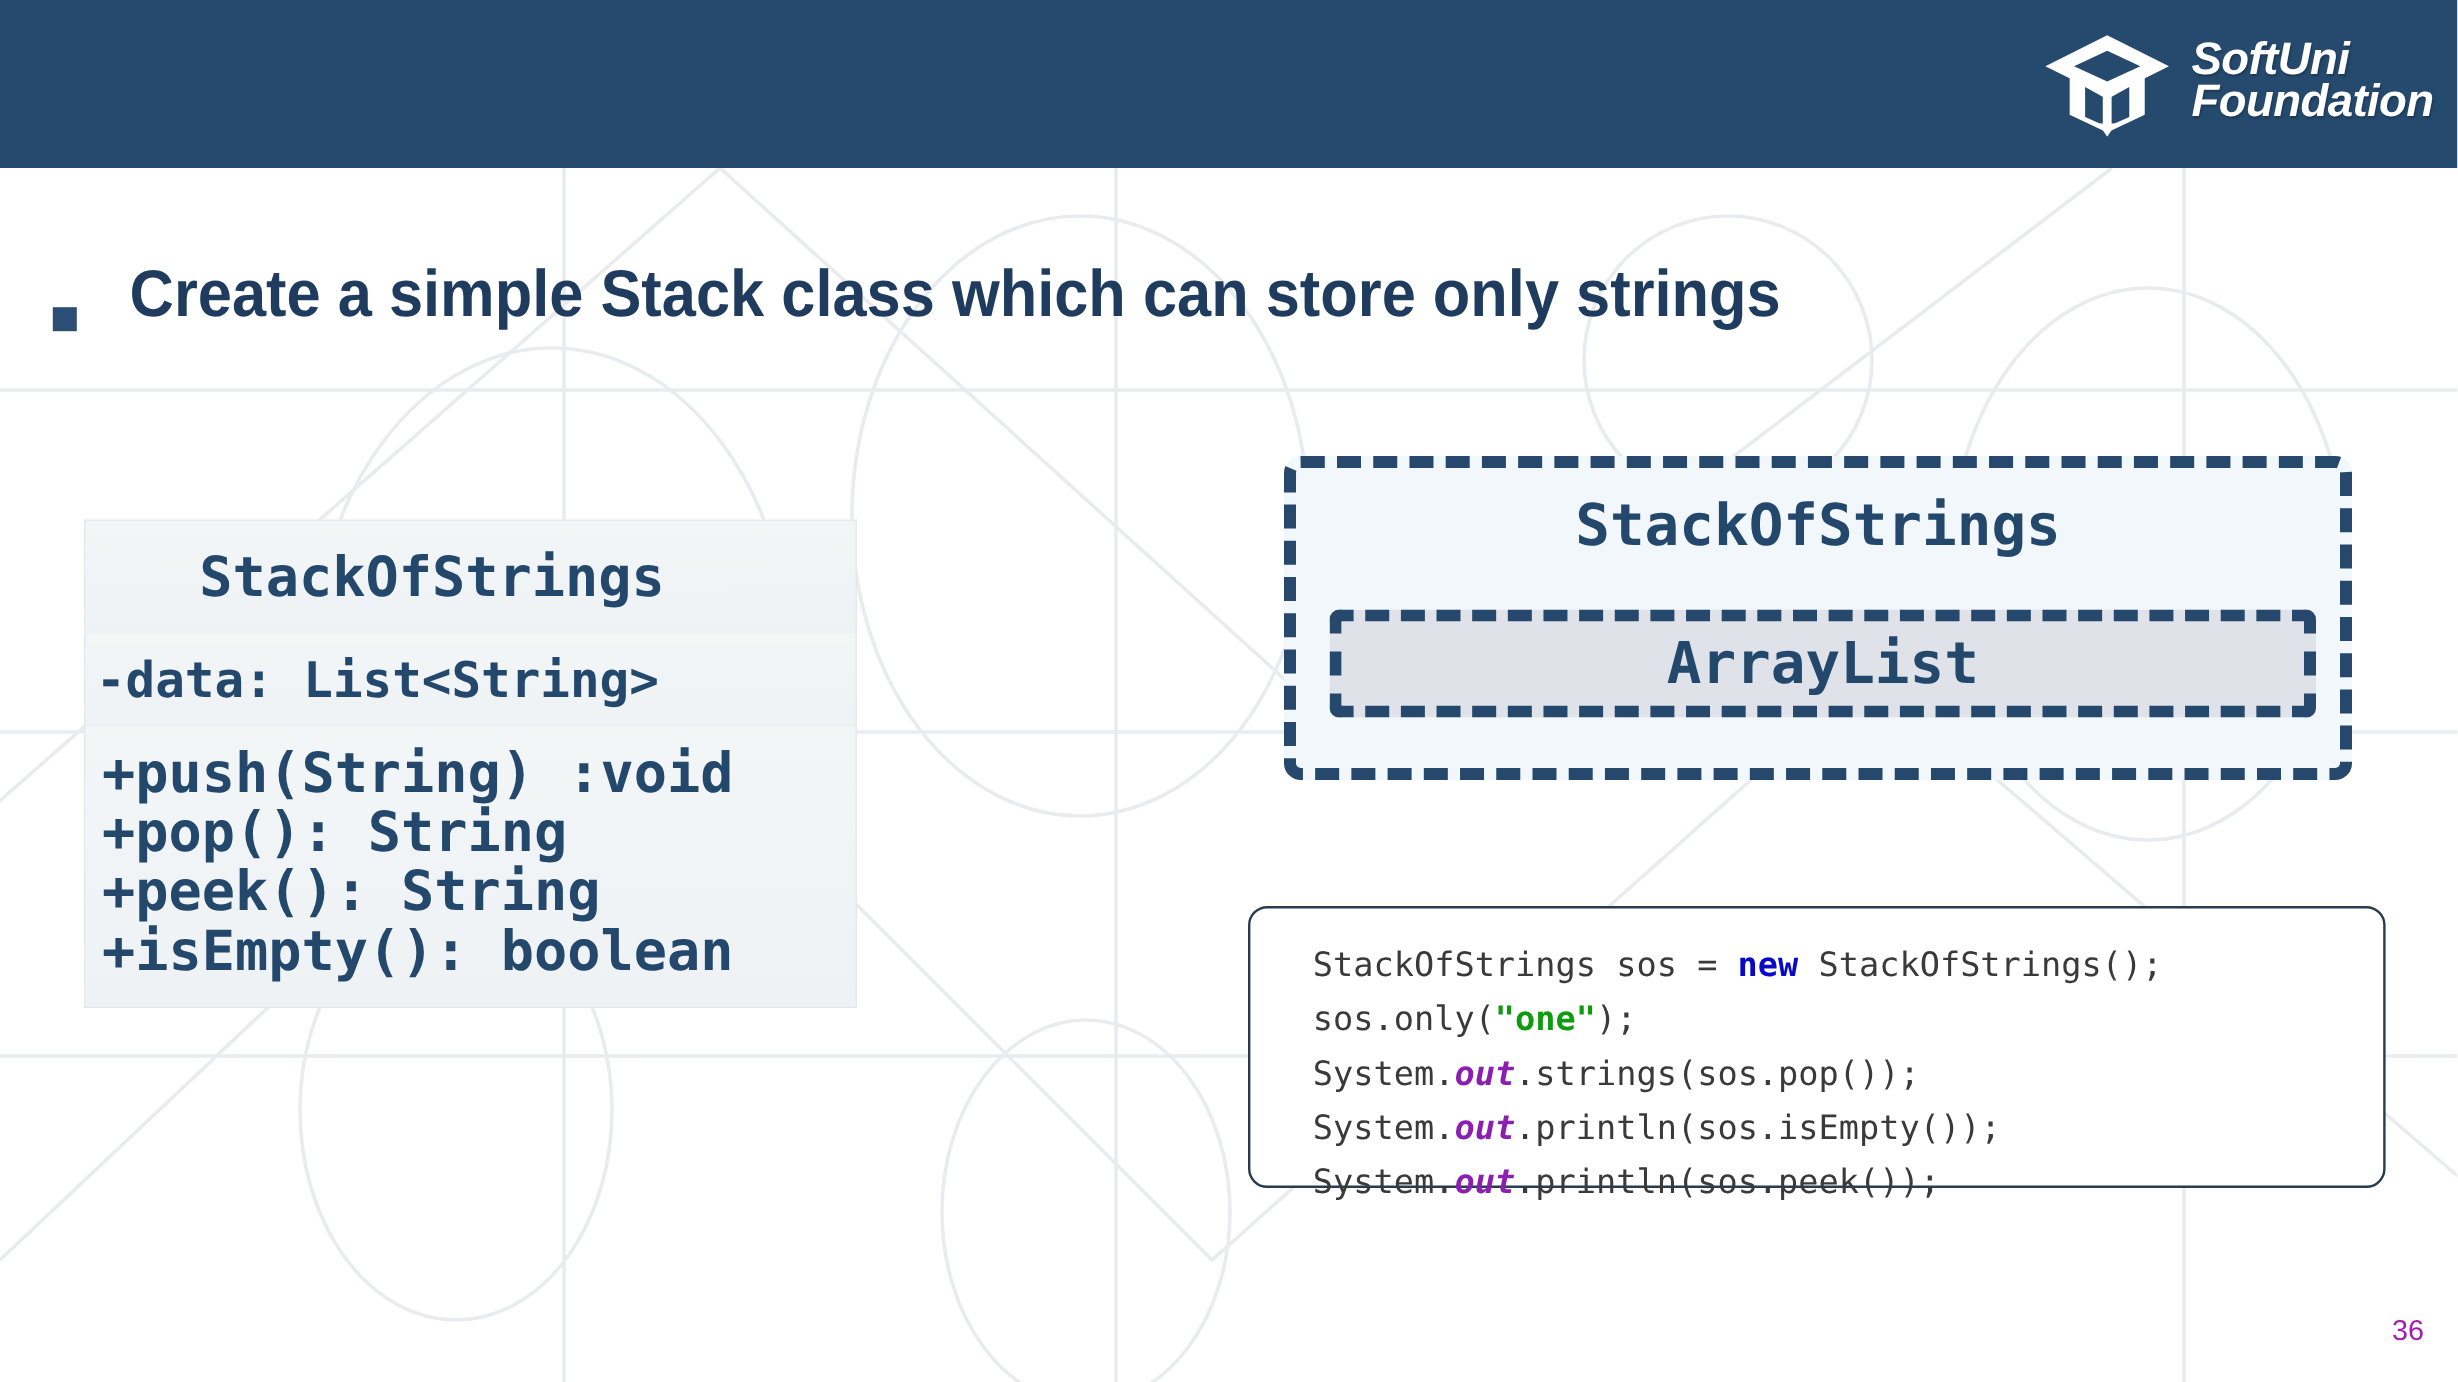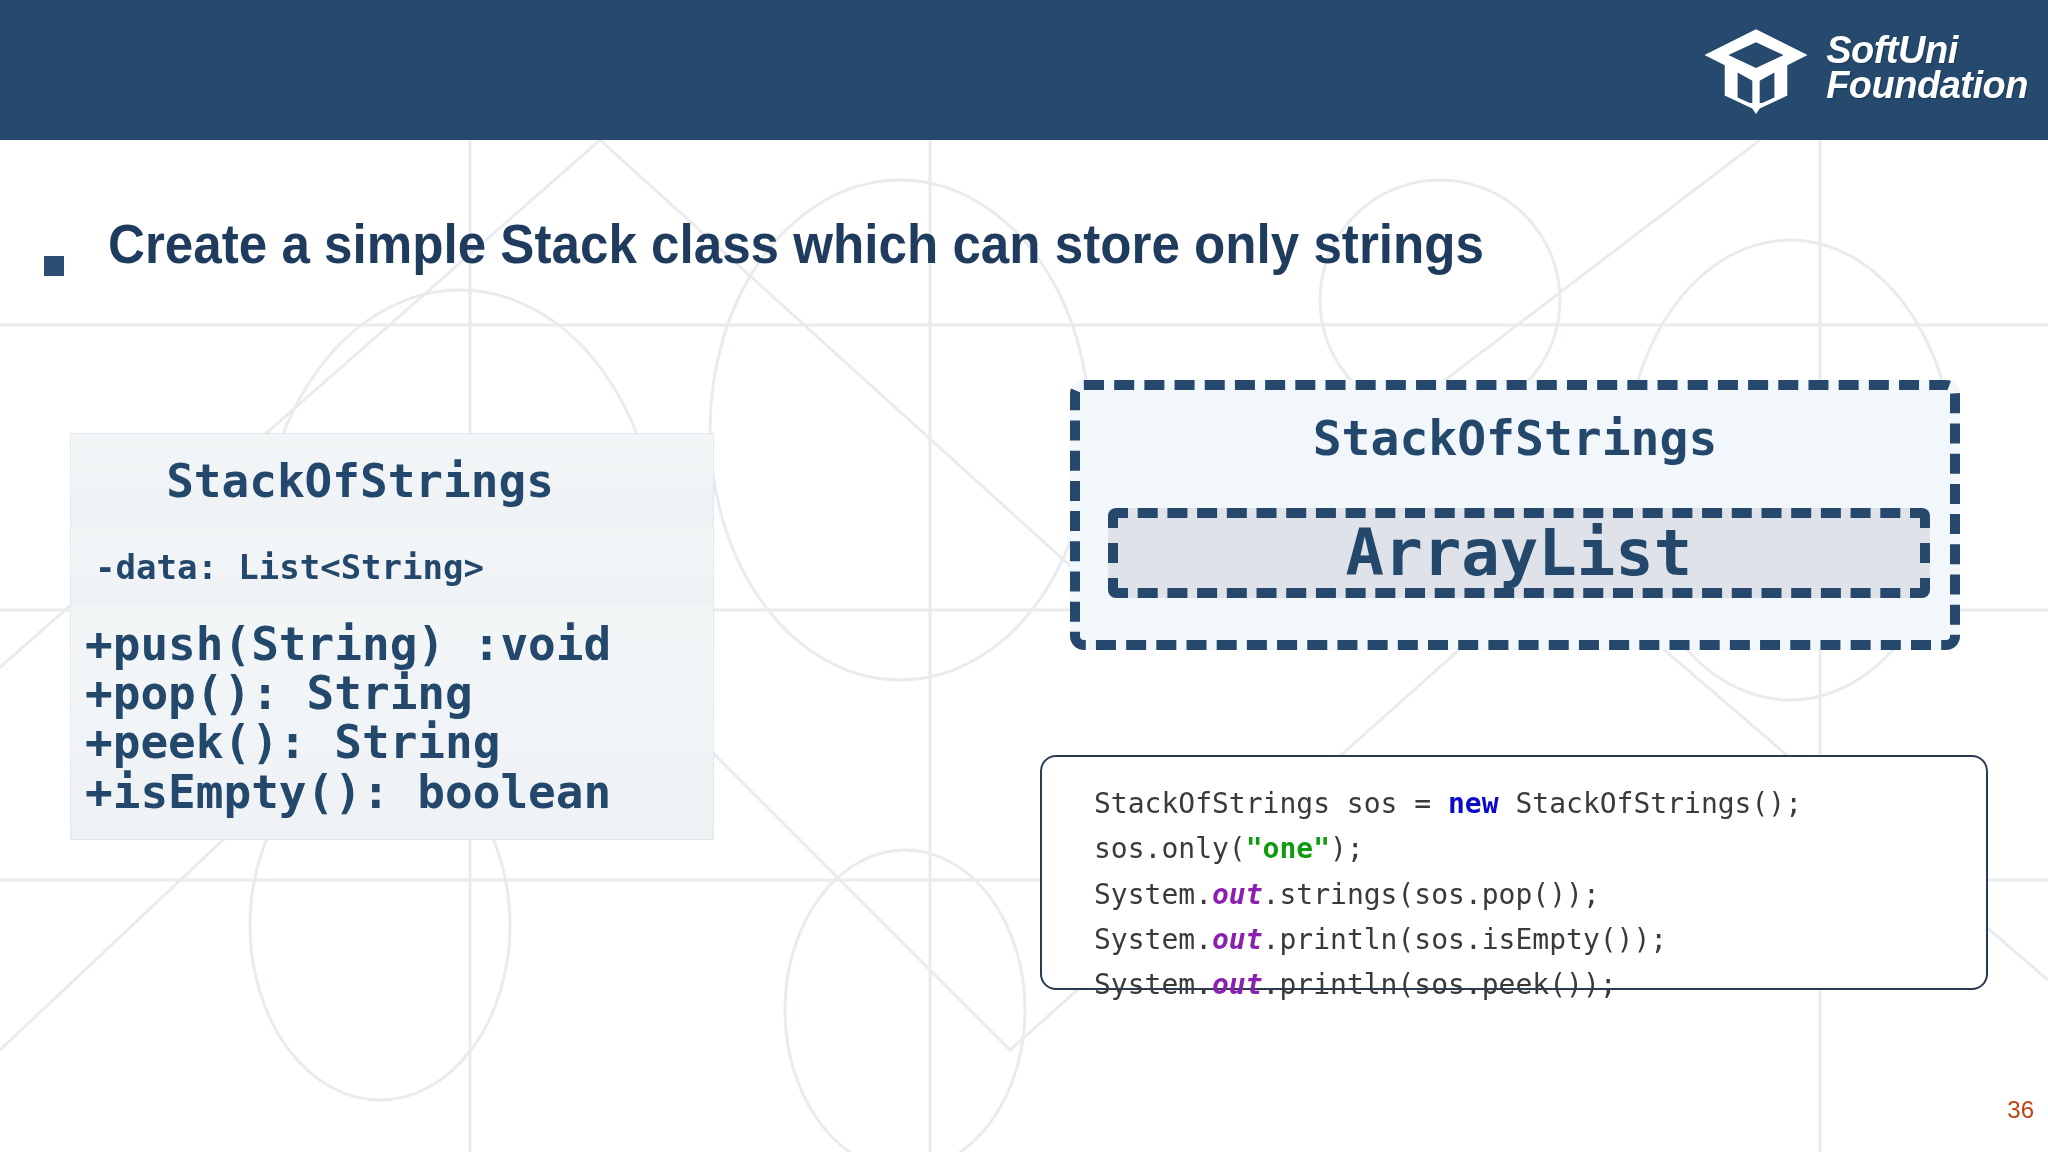--- a/index.html
+++ b/index.html
@@ -125,26 +125,26 @@
     font-family: "DejaVu Sans Mono", monospace;
     font-size: 46px;
     font-weight: bold;
     color: #23486c;
     height: 94px;
     line-height: 94px;
     padding-right: 64px;
   }
   .uml-field {
     font-family: "DejaVu Sans Mono", monospace;
-    font-size: 34px;
+    font-size: 41px;
     font-weight: bold;
     color: #23486c;
     height: 78px;
     line-height: 78px;
-    padding-left: 24px;
+    padding-left: 9px;
     white-space: nowrap;
   }
   .uml-methods {
     font-family: "DejaVu Sans Mono", monospace;
     font-size: 46px;
     font-weight: bold;
     color: #23486c;
     padding: 14px 0 22px 14px;
     line-height: 1.07;
     white-space: pre;
@@ -184,21 +184,21 @@
     border-radius: 8px;
     background: #dfe3e9;
   }
   .dashed-inner-label {
     position: absolute;
     left: 0; right: 0;
     top: 50%;
     transform: translateY(-50%);
     text-align: center;
     font-family: "DejaVu Sans Mono", monospace;
-    font-size: 64px;
+    font-size: 48px;
     font-weight: bold;
     color: #23486c;
     line-height: 1;
   }
 
   
   .code-box {
     position: absolute;
     left: 1040px;
     top: 755px;
@@ -218,25 +218,25 @@
     line-height: 1.62;
     white-space: pre;
   }
   .kw-new { color: #0a09c8; font-weight: bold; }
   .kw-str { color: #0e9b0e; font-weight: bold; }
   .kw-out { color: #8b20b0; font-weight: bold; font-style: italic; }
 
   
   .page-number {
     position: absolute;
-    right: 14px;
+    right: 28px;
     bottom: 28px;
     font-family: "Liberation Sans", sans-serif;
     font-size: 24px;
-    color: #c2410c;
+    color: #a21caf;
     z-index: 4;
   }
 </style>
 </head>
 <body>
 
 <div class="slide">
 
   <svg class="bg-watermark" viewBox="0 0 2048 1152">
     <g stroke="#e9ecef" stroke-width="3" fill="none">

